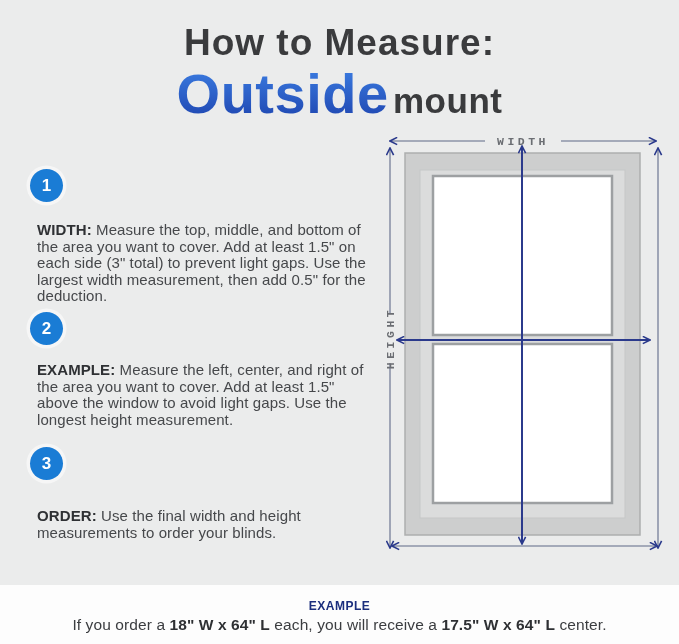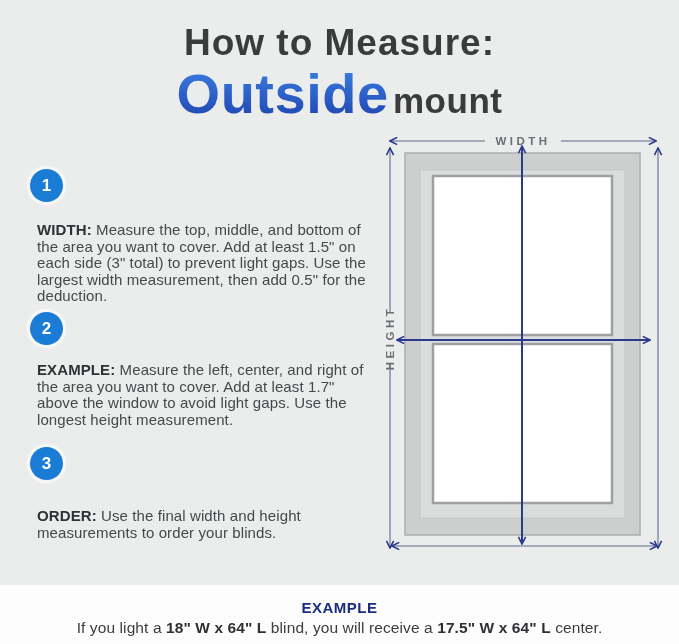--- a/index.html
+++ b/index.html
@@ -40,34 +40,34 @@
     position:absolute;left:37px;width:330px;
     font-size:15px;line-height:16.6px;letter-spacing:0.1px;
     color:var(--body-text,#46484b);
   }
   .step-text b{color:#2f3134;font-weight:700;}
   .step-text-1{top:207px;}
   .step-text-2{top:347px;}
   .step-text-3{top:493px;}
 
   
-  .diagram{position:absolute;left:383px;top:131px;width:292px;height:452px;}
+  .diagram{position:absolute;left:383px;top:131px;width:292px;height:452px;font-family:Liberation Mono, monospace;}
   .diagram svg{display:block;}
   .dim-label{
     font-size:11.5px;font-weight:700;letter-spacing:3.5px;
     fill:var(--label-gray,#6b6e73);
   }
 
   
   .example-bar{
     position:absolute;left:0;top:585px;width:679px;height:59px;
     background:#fdfdfd;text-align:center;
   }
   .example-heading{
-    margin-top:14px;font-size:15px;font-weight:700;letter-spacing:0.5px;
+    margin-top:14px;font-size:12px;font-weight:700;letter-spacing:0.5px;
     color:var(--navy,#1b2e7d);
   }
   .example-sentence{
     margin-top:3px;font-size:15.5px;color:#3b3d40;letter-spacing:0.1px;
   }
   .example-sentence b{color:#2e3033;font-weight:700;}
 </style>
 </head>
 <body>
 
@@ -78,21 +78,21 @@
     <div class="title-line2">
       <span class="title-highlight">Outside</span>
       <span class="title-rest">mount</span>
     </div>
   </header>
 
   <div class="badge badge-1">1</div>
   <p class="step-text step-text-1"><b>WIDTH:</b> <span>Measure the top, middle, and bottom of the area you want to cover. Add at least 1.5" on each side (3" total) to prevent light gaps. Use the largest width measurement, then add 0.5" for the deduction.</span></p>
 
   <div class="badge badge-2">2</div>
-  <p class="step-text step-text-2"><b>EXAMPLE:</b> <span>Measure the left, center, and right of the area you want to cover. Add at least 1.7" above the window to avoid light gaps. Use the longest height measurement.</span></p>
+  <p class="step-text step-text-2"><b>EXAMPLE:</b> <span>Measure the left, center, and right of the area you want to cover. Add at least 1.5" above the window to avoid light gaps. Use the longest height measurement.</span></p>
 
   <div class="badge badge-3">3</div>
   <p class="step-text step-text-3"><b>ORDER:</b> <span>Use the final width and height measurements to order your blinds.</span></p>
 
   <div class="diagram">
     <svg width="292" height="452" viewBox="0 0 292 452" xmlns="http://www.w3.org/2000/svg">
       <defs>
         <marker id="chev" viewBox="0 0 10 10" refX="9" refY="5" markerWidth="9" markerHeight="9" markerUnits="userSpaceOnUse" orient="auto-start-reverse">
           <path d="M1,1 L9,5 L1,9" fill="none" stroke="#2b3a8c" stroke-width="1.8"></path>
         </marker>
@@ -114,16 +114,16 @@
       <path d="M275,17 V417" fill="none" stroke="#8c94a9" stroke-width="1.6" marker-start="url(#chev)" marker-end="url(#chev)"></path>
       <path d="M9,415 H274" fill="none" stroke="#8c94a9" stroke-width="1.6" marker-start="url(#chev)" marker-end="url(#chev)"></path>
 
       <path d="M139,15 V413" fill="none" stroke="#2b3a8c" stroke-width="2" marker-start="url(#chev)" marker-end="url(#chev)"></path>
       <path d="M14,209 H267" fill="none" stroke="#2b3a8c" stroke-width="2" marker-start="url(#chev)" marker-end="url(#chev)"></path>
     </svg>
   </div>
 
   <footer class="example-bar">
     <div class="example-heading">EXAMPLE</div>
-    <div class="example-sentence"><span>If you light a </span><b>18" W x 64" L</b><span> blind, you will receive a </span><b>17.5" W x 64" L</b><span> center.</span></div>
+    <div class="example-sentence"><span>If you order a </span><b>18" W x 64" L</b><span> each, you will receive a </span><b>17.5" W x 64" L</b><span> center.</span></div>
   </footer>
 
 </div>
 
 </body></html>

